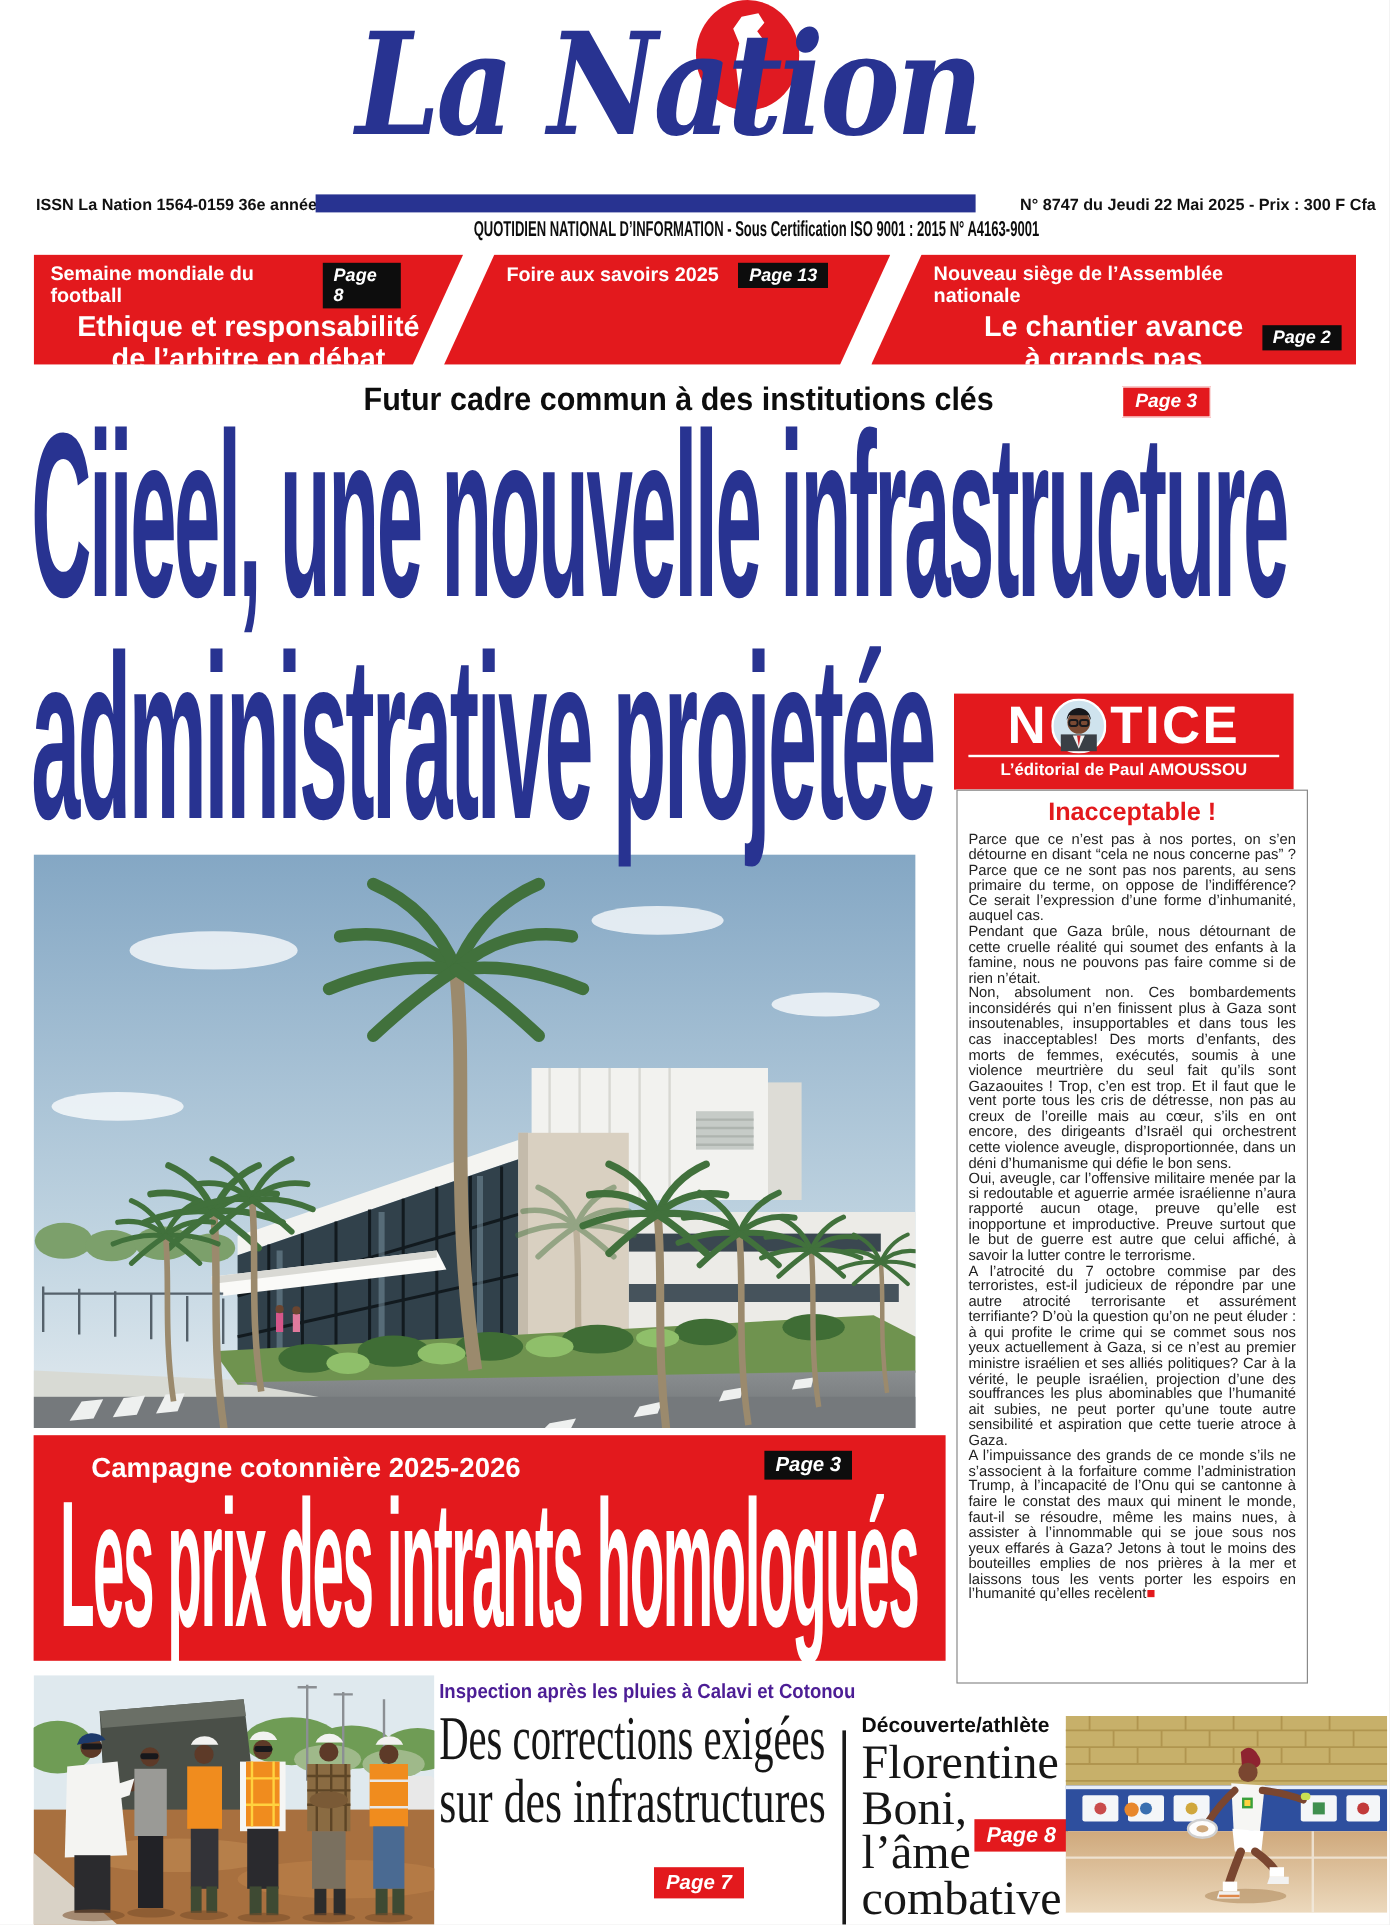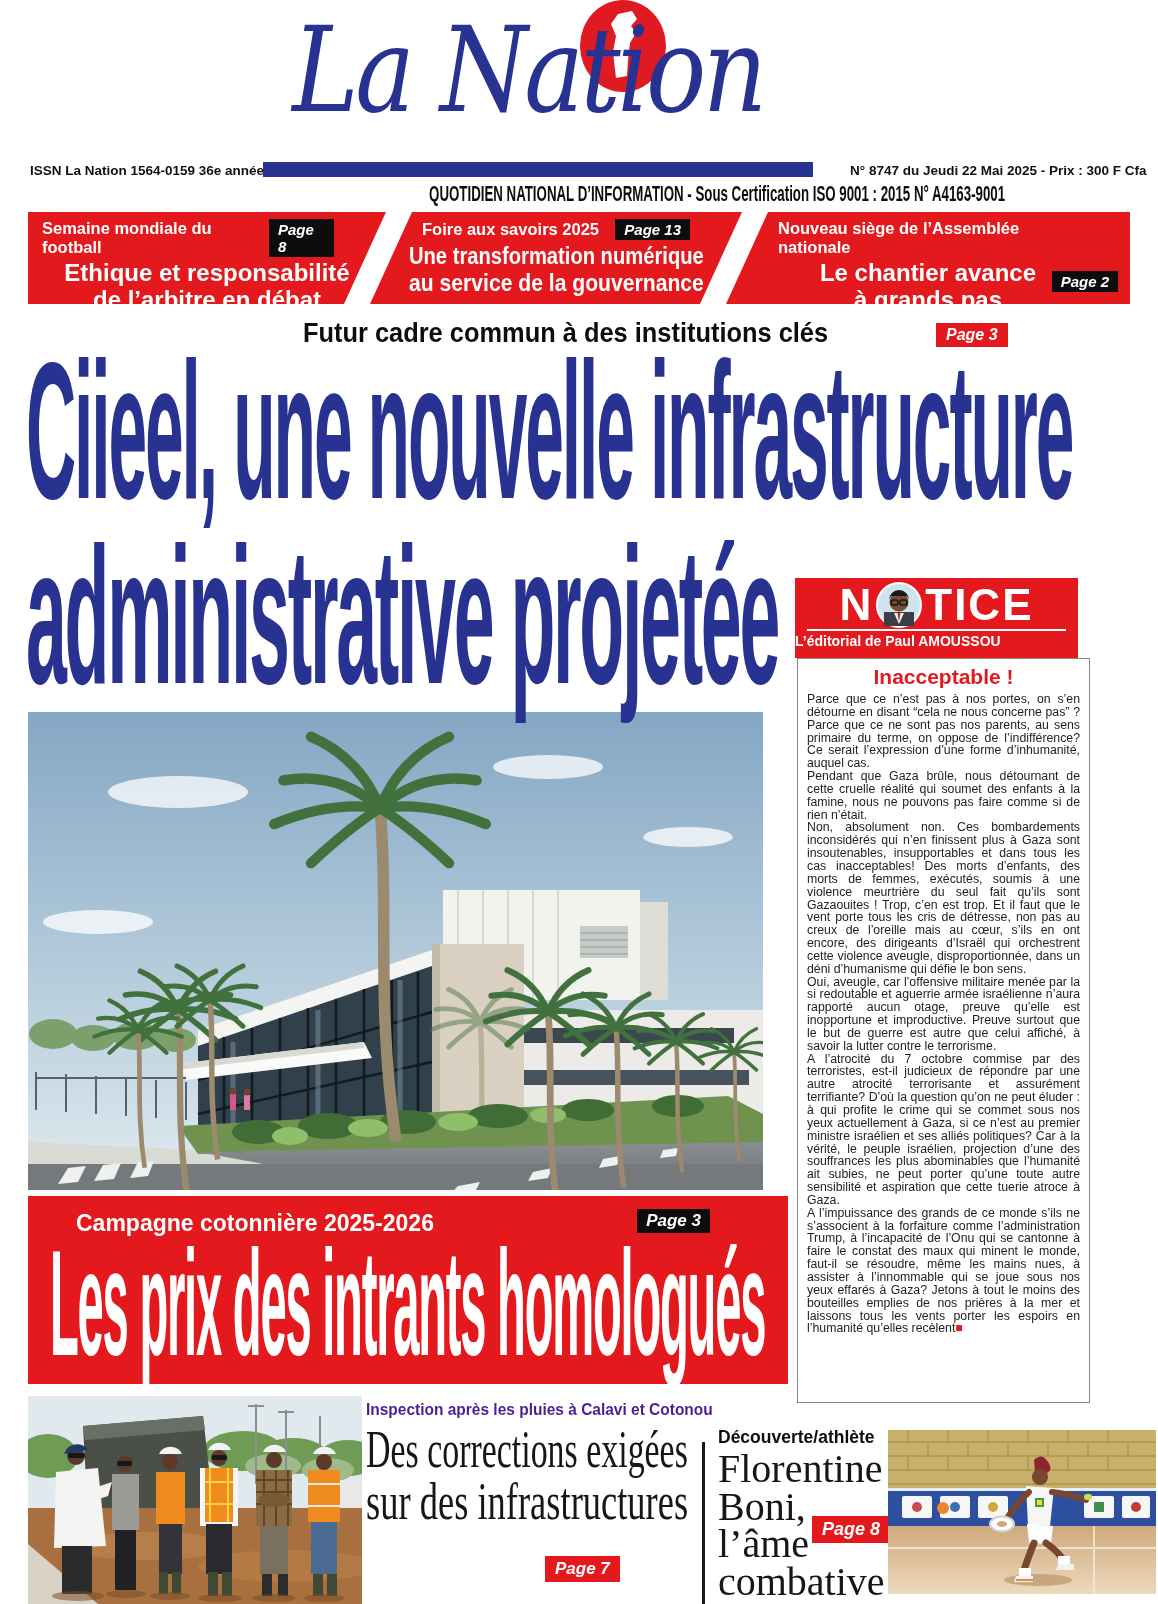--- a/index.html
+++ b/index.html
@@ -4,27 +4,27 @@
 <style>
   html,body{margin:0;padding:0;background:#e9e9e9;}
   .page{position:relative;width:1158px;height:1604px;background:#ffffff;margin:0 auto;
         font-family:"Liberation Sans",sans-serif;overflow:hidden;}
   .abs{position:absolute;}
   .fit{display:inline-block;white-space:nowrap;transform-origin:left top;}
   .fitc{display:inline-block;white-space:nowrap;transform-origin:center top;}
 
   
   .logo{left:250px;top:6px;width:545px;text-align:center;font-family:"DejaVu Serif",serif;
-        font-style:italic;font-weight:normal;font-size:118px;line-height:1.1;color:#283391;
+        font-style:italic;font-weight:bold;font-size:118px;line-height:1.1;color:#283391;
         letter-spacing:-4px;z-index:3;}
   .logo-oval{left:580px;top:0px;width:86px;height:92px;background:#e01a22;border-radius:50%;z-index:2;}
   .issn{left:30px;top:163px;font-size:13.5px;font-weight:bold;color:#111;}
   .bluebar{left:263px;top:162px;width:550px;height:15px;background:#283391;}
   .issue{left:850px;top:163px;font-size:13.5px;font-weight:bold;color:#111;}
-  .cert{left:240px;top:181px;width:560px;text-align:center;font-size:22px;font-weight:bold;color:#0d0d0d;}
+  .cert{left:240px;top:181px;width:560px;text-align:center;font-size:18px;font-weight:bold;color:#0d0d0d;}
 
   
   .strip{left:28px;top:212px;width:1102px;height:92px;}
   .ban{position:absolute;top:0;height:92px;background:#e3191d;color:#fff;}
   .ban1{left:0;width:358px;clip-path:polygon(0 0,100% 0,calc(100% - 42px) 100%,0 100%);}
   .ban2{left:342px;width:372px;clip-path:polygon(42px 0,100% 0,calc(100% - 42px) 100%,0 100%);}
   .ban3{left:698px;width:404px;clip-path:polygon(42px 0,100% 0,100% 100%,0 100%);}
   .ban .krow{display:flex;align-items:center;justify-content:space-between;padding:7px 52px 0 14px;}
   .ban2 .krow,.ban3 .krow{padding-left:52px;}
   .ban .kick{font-size:16.5px;font-weight:bold;}
@@ -39,21 +39,21 @@
   .lead-badge{left:935px;top:322px;border:1px solid #fff;}
   .hl{color:#283391;font-weight:bold;font-size:195px;line-height:1;letter-spacing:-6px;z-index:1;}
   .hl1{left:26px;top:333px;}
   .hl2{left:26px;top:518px;}
 
   
   .notice-red{left:795px;top:578px;width:283px;height:80px;background:#e3191d;z-index:4;}
   .notice-title{display:flex;align-items:center;justify-content:center;gap:3px;padding-top:4px;}
   .notice-title .tl{color:#fff;font-weight:bold;font-size:44px;letter-spacing:2px;line-height:1;}
   .notice-rule{margin:1px 12px 2px 12px;height:2px;background:#fff;}
-  .notice-sub{color:#fff;font-weight:bold;font-size:14px;}
+  .notice-sub{text-align:center;color:#fff;font-weight:bold;font-size:14px;}
   .edi-box{left:797px;top:658px;width:293px;height:745px;border:1.5px solid #8a8a8a;
            box-sizing:border-box;padding:5px 9px 5px 9px;background:#fff;z-index:4;}
   .edi-h{color:#e3191d;font-size:21px;font-weight:bold;text-align:center;margin:1px 0 4px 0;}
   .edi-box p{margin:0;font-size:12.3px;line-height:1.045;text-align:justify;color:#222;}
   .endmark{color:#e3191d;}
 
   
   .imgA{left:28px;top:712px;width:735px;height:478px;}
   .imgB{left:28px;top:1396px;width:334px;height:208px;}
   .imgC{left:888px;top:1430px;width:268px;height:164px;}
@@ -103,24 +103,20 @@
       </div>
       <div class="head">
         <span class="fitc" style="transform: scaleX(1);">Ethique et responsabilité</span><br>
         <span class="fitc" style="transform: scaleX(1);">de l’arbitre en débat</span>
       </div>
     </div>
     <div class="ban ban2">
       <div class="krow">
         <span class="kick">Foire aux savoirs 2025</span>
         <span class="badge-black">Page 13</span>
-      </div>
-      <div class="head">
-        <span class="fitc" style="transform: scaleX(0.8405);">Une transformation numérique</span><br>
-        <span class="fitc" style="transform: scaleX(0.8806);">au service de la gouvernance</span>
       </div>
     </div>
     <div class="ban ban3">
       <div class="krow">
         <span class="kick">Nouveau siège de l’Assemblée nationale</span>
       </div>
       <div class="head">
         <span class="fitc" style="transform: scaleX(1);">Le chantier avance</span><br>
         <span class="fitc" style="transform: scaleX(1);">à grands pas</span>
       </div>

